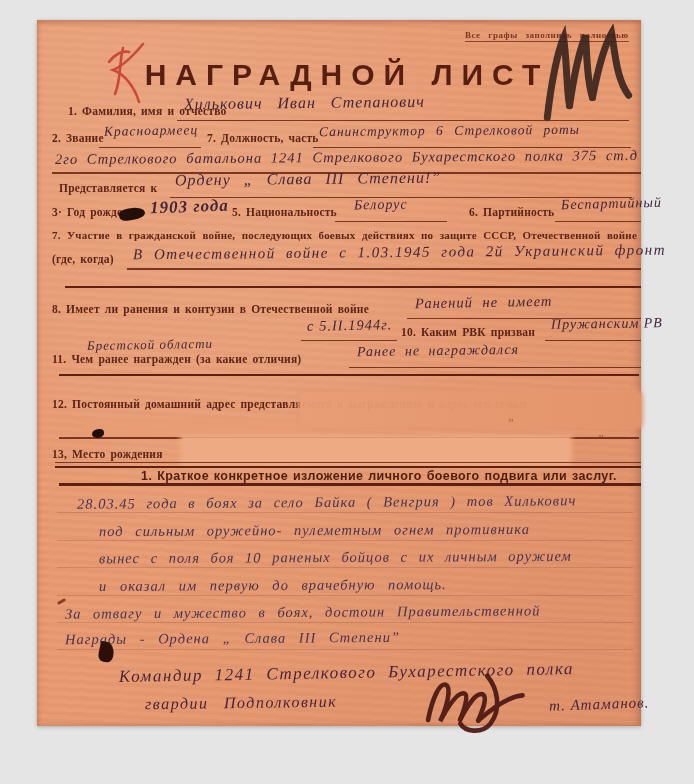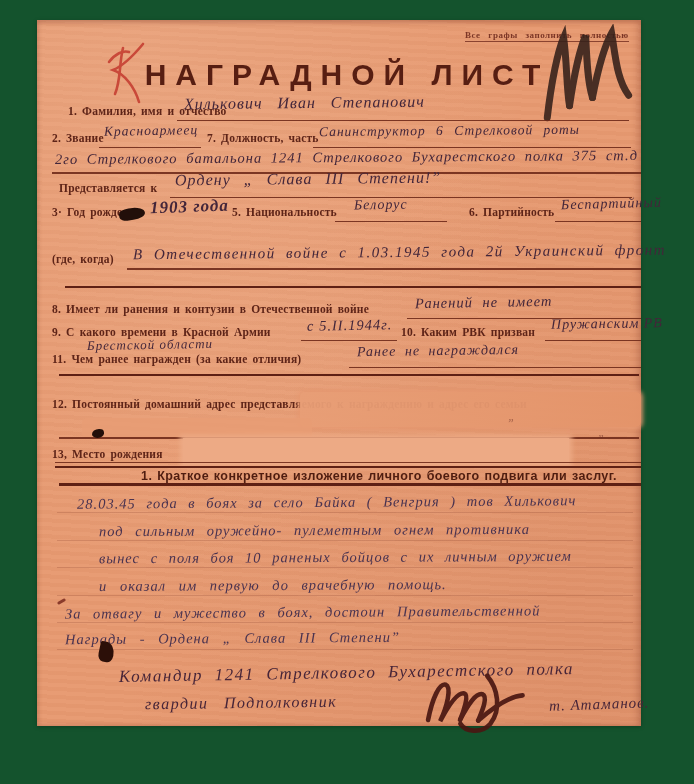--- a/index.html
+++ b/index.html
@@ -1,16 +1,16 @@
 <!DOCTYPE html>
 <html><head>
 <meta charset="utf-8">
 <style>
   html,body{margin:0;padding:0;}
-  .page{position:relative;width:694px;height:784px;background:#14532d;overflow:hidden;
+  .page{position:relative;width:694px;height:784px;background:#e5e5e5;overflow:hidden;
         font-family:"Liberation Serif",serif;}
   .paper{position:absolute;left:37px;top:20px;width:604px;height:706px;
         background-color:#e79a71;
         background-image:
           radial-gradient(ellipse at 18% 8%, rgba(255,236,216,0.12), transparent 55%),
           radial-gradient(ellipse at 90% 95%, rgba(150,65,40,0.10), transparent 60%),
           radial-gradient(ellipse at 50% 50%, rgba(255,225,200,0.06), transparent 70%),
           repeating-linear-gradient(3deg, rgba(255,255,255,0.025) 0 4px, rgba(130,60,40,0.03) 4px 8px);
         box-shadow: inset -4px 0 7px rgba(120,50,35,0.22), inset 0 3px 5px rgba(120,50,35,0.18),
                     inset 2px 0 4px rgba(120,50,35,0.10), 0 1px 4px rgba(0,0,0,0.25);}
@@ -79,31 +79,31 @@
     <div class="abs lbl" style="left:15px;top:186px;">3· Год рождения</div>
     <div class="blot" style="left:82px;top:188px;width:26px;height:12px;border-radius:45% 60% 55% 40%;transform:rotate(-8deg);"></div>
     <div class="abs hw" style="left:113px;top:177px;font-size:17px;font-weight:bold;transform:rotate(-2deg);">1903 года</div>
     <div class="abs lbl" style="left:195px;top:186px;">5. Национальность</div>
     <div class="abs hw" style="left:305px;top:177px;font-size:14px;transform:rotate(-1deg);margin-left:12px;">Белорус</div>
     <div class="rule" style="left:298px;top:201px;width:112px;"></div>
     <div class="abs lbl" style="left:432px;top:186px;">6. Партийность</div>
     <div class="abs hw" style="left:524px;top:176px;font-size:14px;transform:rotate(-1.5deg);">Беспартийный</div>
     <div class="rule" style="left:518px;top:201px;width:86px;"></div>
 
+    <div class="abs lbl" style="left:15px;top:209px;font-size:11px;word-spacing:3.5px;">7. Участие в гражданской войне, последующих боевых действиях по защите СССР, Отечественной войне</div>
     <div class="abs lbl" style="left:15px;top:233px;font-family:Liberation Serif, serif;">(где, когда)</div>
     <div class="abs hw" style="left:96px;top:224px;font-size:15px;letter-spacing:1.5px;word-spacing:5px;transform:rotate(-0.5deg);">В Отечественной войне с 1.03.1945 года  2й Украинский фронт</div>
     <div class="rule" style="left:90px;top:248px;width:514px;height:1.8px;"></div>
 
     <div class="sep" style="left:28px;top:266px;width:576px;"></div>
 
     <div class="abs lbl" style="left:15px;top:283px;">8. Имеет ли ранения и контузии в Отечественной войне</div>
     <div class="abs hw" style="left:378px;top:274px;font-size:14.5px;word-spacing:5px;transform:rotate(-1deg);">Ранений не имеет</div>
     <div class="rule" style="left:370px;top:298px;width:234px;"></div>
 
-    <div class="abs lbl" style="left:15px;top:306px;">9. С какого времени в Красной Армии</div>
     <div class="abs hw" style="left:270px;top:297px;font-size:14.5px;transform:rotate(-1deg);">с 5.II.1944г.</div>
     <div class="rule" style="left:264px;top:320px;width:96px;"></div>
     <div class="abs lbl" style="left:364px;top:306px;">10. Каким РВК призван</div>
     <div class="abs hw" style="left:514px;top:296px;font-size:14px;transform:rotate(-0.8deg);">Пружанским РВ</div>
     <div class="rule" style="left:508px;top:320px;width:96px;"></div>
     <div class="abs hw" style="left:50px;top:317px;font-size:13px;transform:rotate(-1deg);">Брестской области</div>
 
     <div class="abs lbl" style="left:15px;top:333px;">11. Чем ранее награжден (за какие отличия)</div>
     <div class="abs hw" style="left:320px;top:323px;font-size:14px;word-spacing:4px;transform:rotate(-0.8deg);">Ранее не награждался</div>
     <div class="rule" style="left:312px;top:347px;width:292px;"></div>

